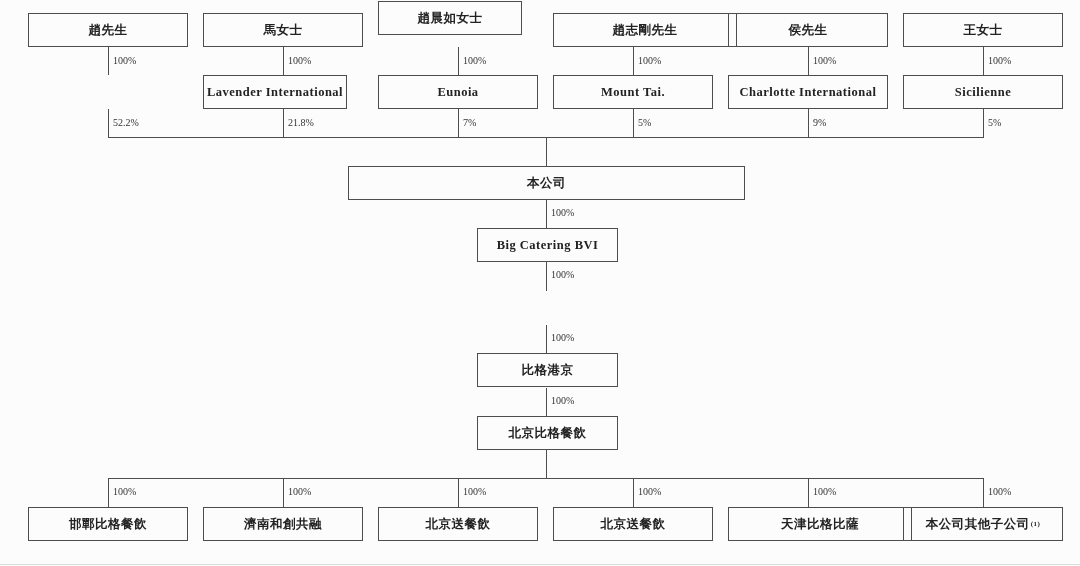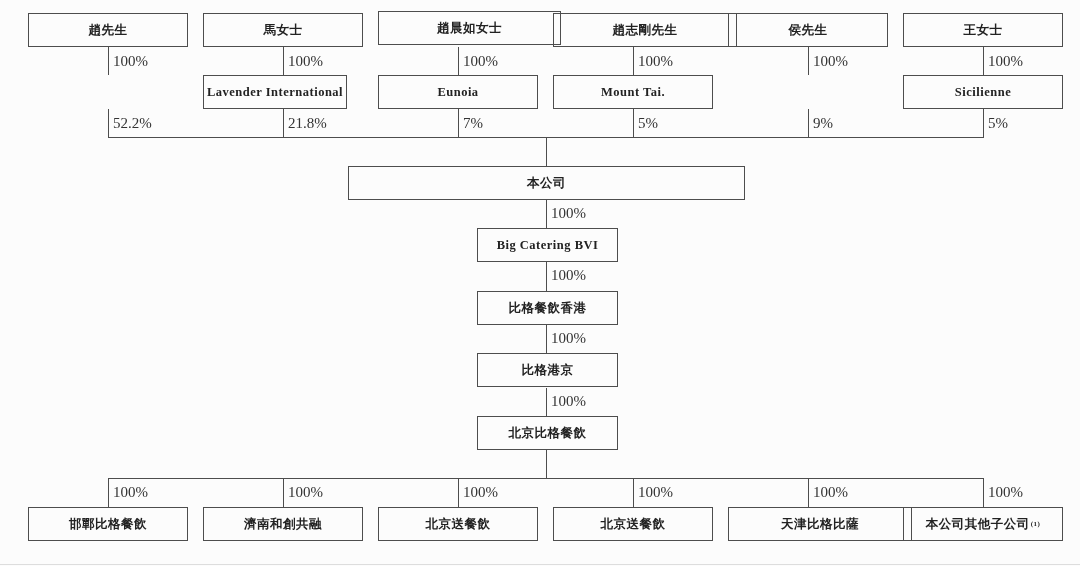--- a/index.html
+++ b/index.html
@@ -23,21 +23,21 @@
     text-align:center;
     font-weight:700;
     font-size:12.5px;
     letter-spacing:0.5px;
     background:transparent;
   }
   .vl { position:absolute; width:1px; background:#4d4d4d; }
   .hl { position:absolute; height:1px; background:#4d4d4d; }
   .pct {
     position:absolute;
-    font-size:15px;
+    font-size:10px;
     line-height:12px;
     font-weight:400;
     color:#333333;
     letter-spacing:0;
     white-space:nowrap;
     text-align:right;
   }
   sup.note { font-size:7px; font-weight:700; line-height:1; margin-left:1px; }
   .edge { position:absolute; height:1px; background:#dddddd; }
 </style>
@@ -58,21 +58,21 @@
     <span>馬女士</span>
   </div>
   <div class="vl" style="left:283px;top:47px;height:28px"></div>
   <div class="pct" style="left:288px;top:55px">100%</div>
   <div class="b" style="left:203px;top:75px;width:144px">
     <span>Lavender International</span>
   </div>
   <div class="vl" style="left:283px;top:109px;height:28px"></div>
   <div class="pct" style="left:288px;top:117px">21.8%</div>
 
-  <div class="b" style="left:378px;top:11px;width:183px">
+  <div class="b" style="left:378px;top:1px;width:144px">
     <span>趙晨如女士</span>
   </div>
   <div class="vl" style="left:458px;top:47px;height:28px"></div>
   <div class="pct" style="left:463px;top:55px">100%</div>
   <div class="b" style="left:378px;top:75px;width:160px">
     <span>Eunoia</span>
   </div>
   <div class="vl" style="left:458px;top:109px;height:28px"></div>
   <div class="pct" style="left:463px;top:117px">7%</div>
 
@@ -85,20 +85,23 @@
     <span>Mount Tai.</span>
   </div>
   <div class="vl" style="left:633px;top:109px;height:28px"></div>
   <div class="pct" style="left:638px;top:117px">5%</div>
 
   <div class="b" style="left:728px;top:13px;width:160px">
     <span>侯先生</span>
   </div>
   <div class="vl" style="left:808px;top:47px;height:28px"></div>
   <div class="pct" style="left:813px;top:55px">100%</div>
+  <div class="b" style="left:728px;top:75px;width:160px">
+    <span>Charlotte International</span>
+  </div>
   <div class="vl" style="left:808px;top:109px;height:28px"></div>
   <div class="pct" style="left:813px;top:117px">9%</div>
 
   <div class="b" style="left:903px;top:13px;width:160px">
     <span>王女士</span>
   </div>
   <div class="vl" style="left:983px;top:47px;height:28px"></div>
   <div class="pct" style="left:988px;top:55px">100%</div>
   <div class="b" style="left:903px;top:75px;width:160px">
     <span>Sicilienne</span>
@@ -114,23 +117,20 @@
   </div>
 
   <div class="vl" style="left:546px;top:200px;height:28px"></div>
   <div class="pct" style="left:551px;top:207px">100%</div>
   <div class="b" style="left:477px;top:228px;width:141px">
     <span>Big Catering BVI</span>
   </div>
 
   <div class="vl" style="left:546px;top:262px;height:29px"></div>
   <div class="pct" style="left:551px;top:269px">100%</div>
-  <div class="b" style="left:477px;top:291px;width:141px">
-    <span>比格餐飲香港</span>
-  </div>
 
   <div class="vl" style="left:546px;top:325px;height:28px"></div>
   <div class="pct" style="left:551px;top:332px">100%</div>
   <div class="b" style="left:477px;top:353px;width:141px">
     <span>比格港京</span>
   </div>
 
   <div class="vl" style="left:546px;top:388px;height:28px"></div>
   <div class="pct" style="left:551px;top:395px">100%</div>
   <div class="b" style="left:477px;top:416px;width:141px">

